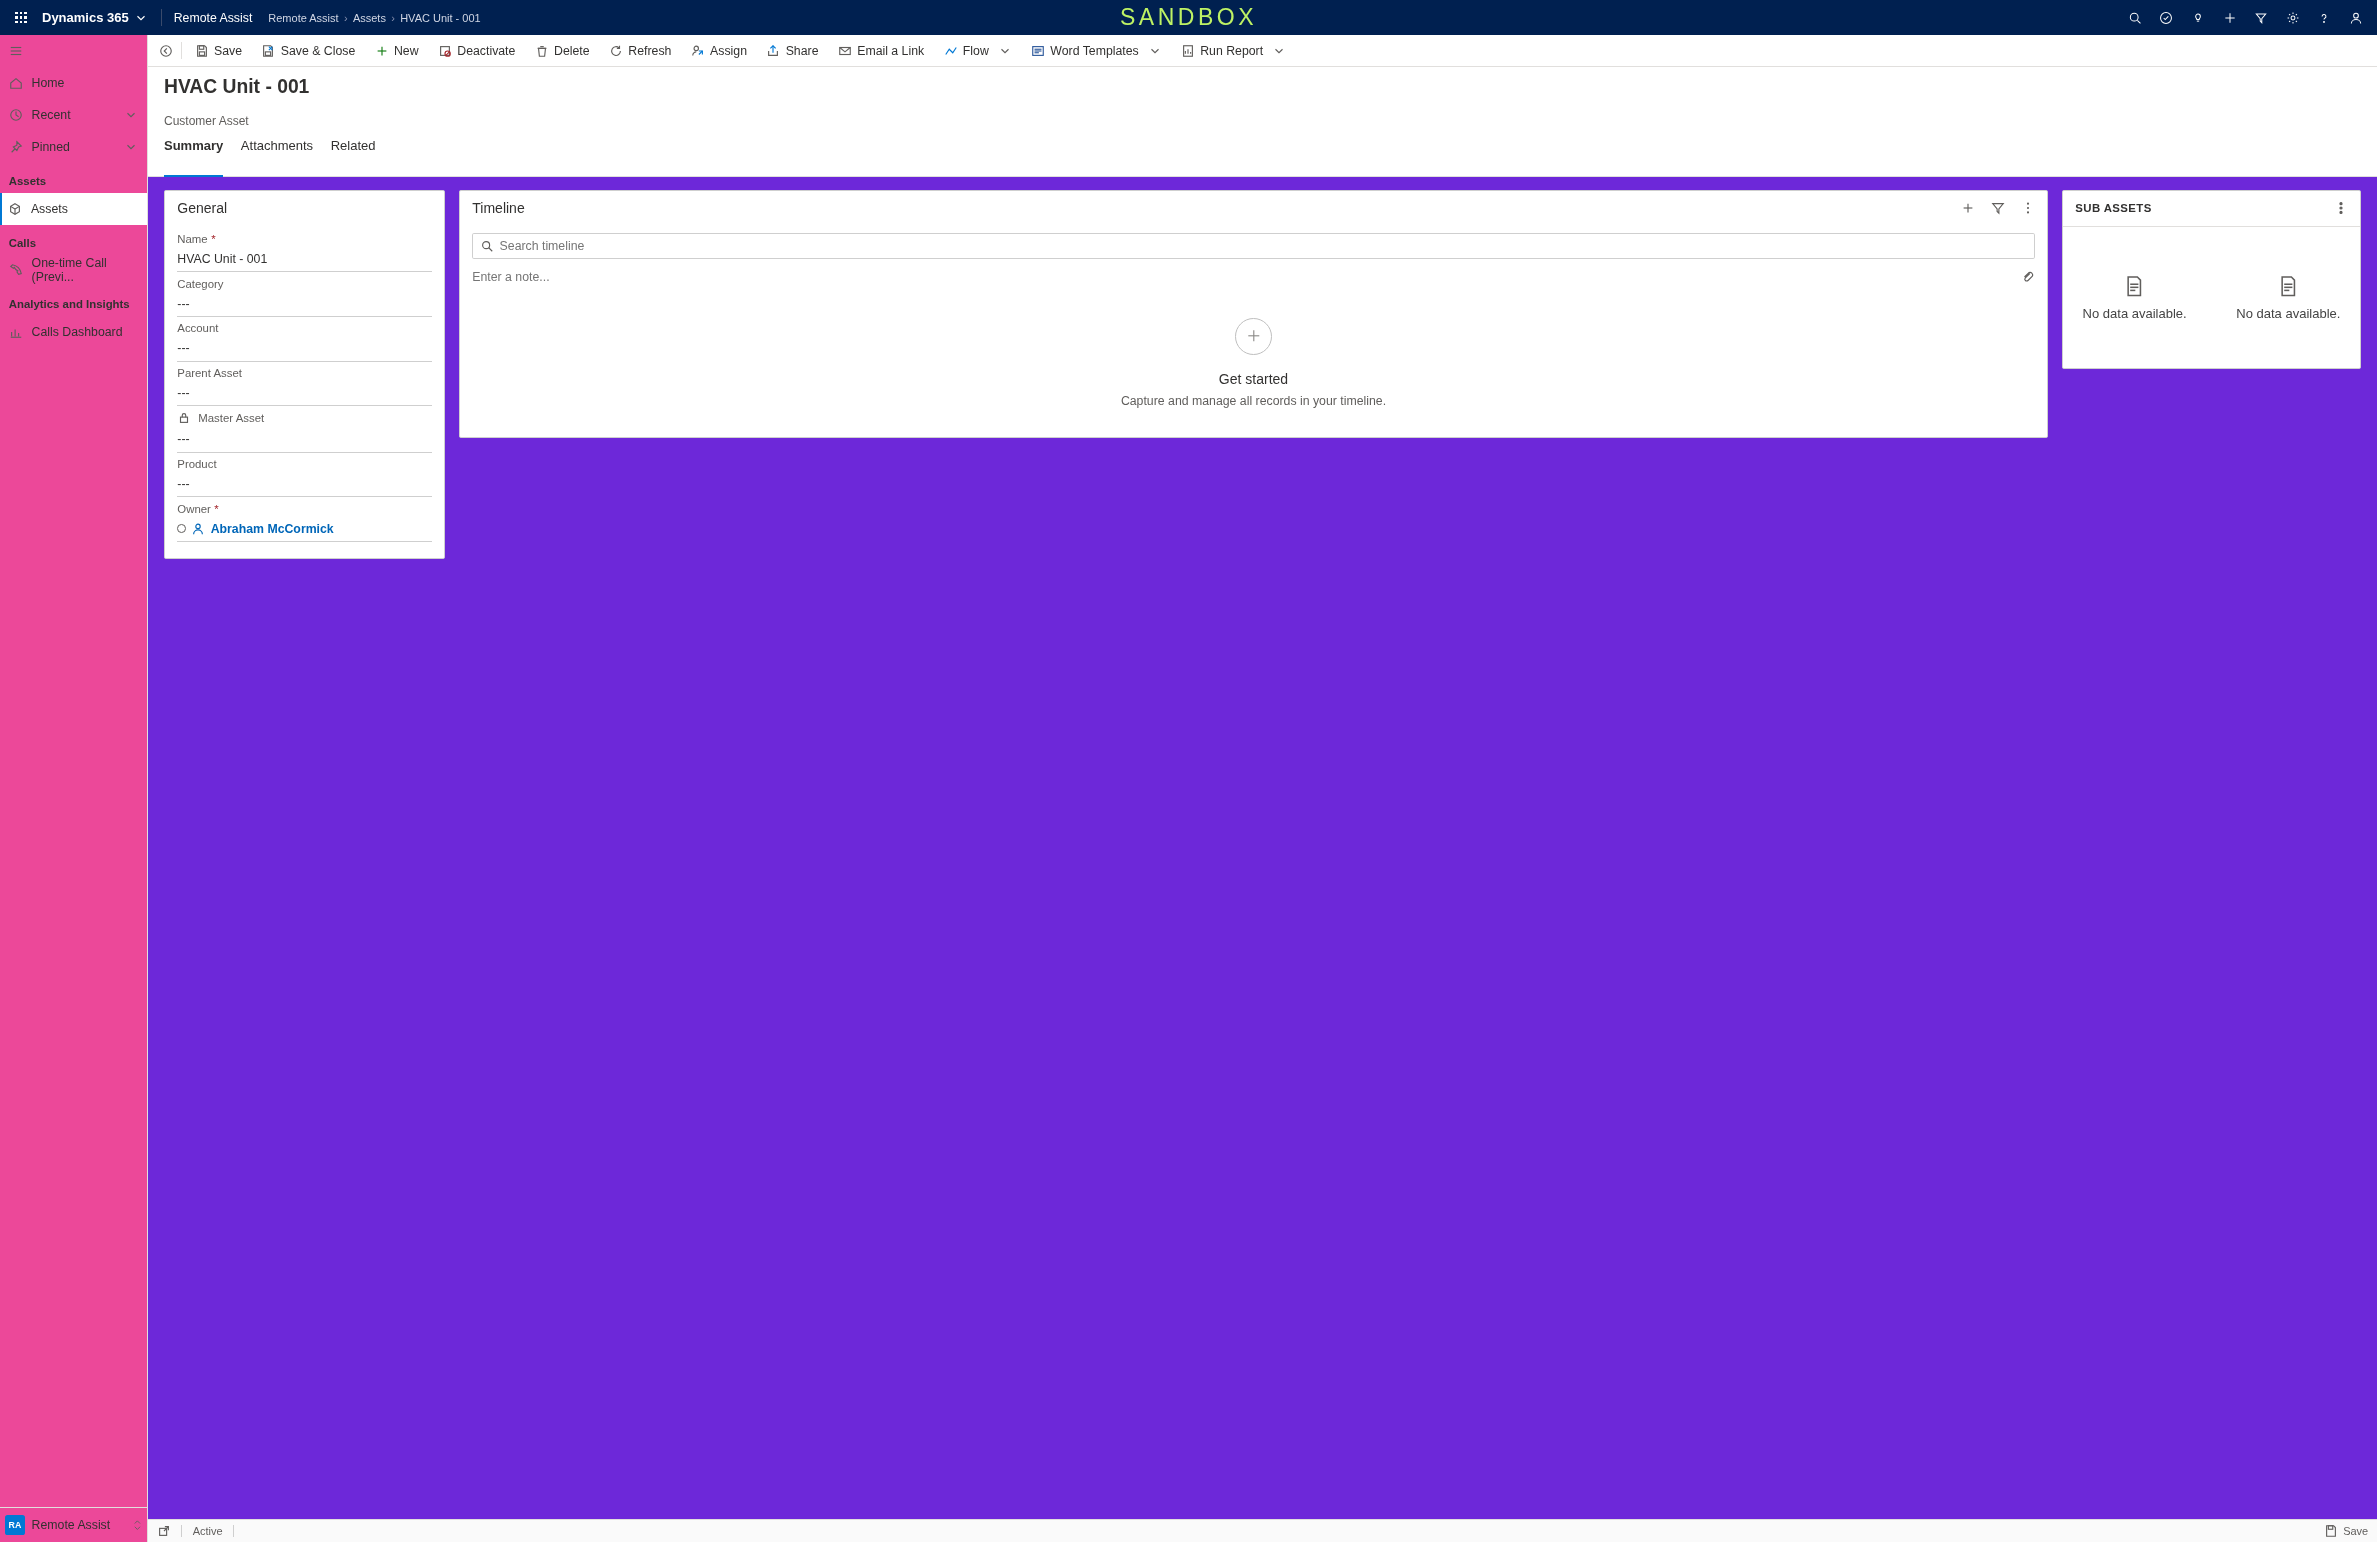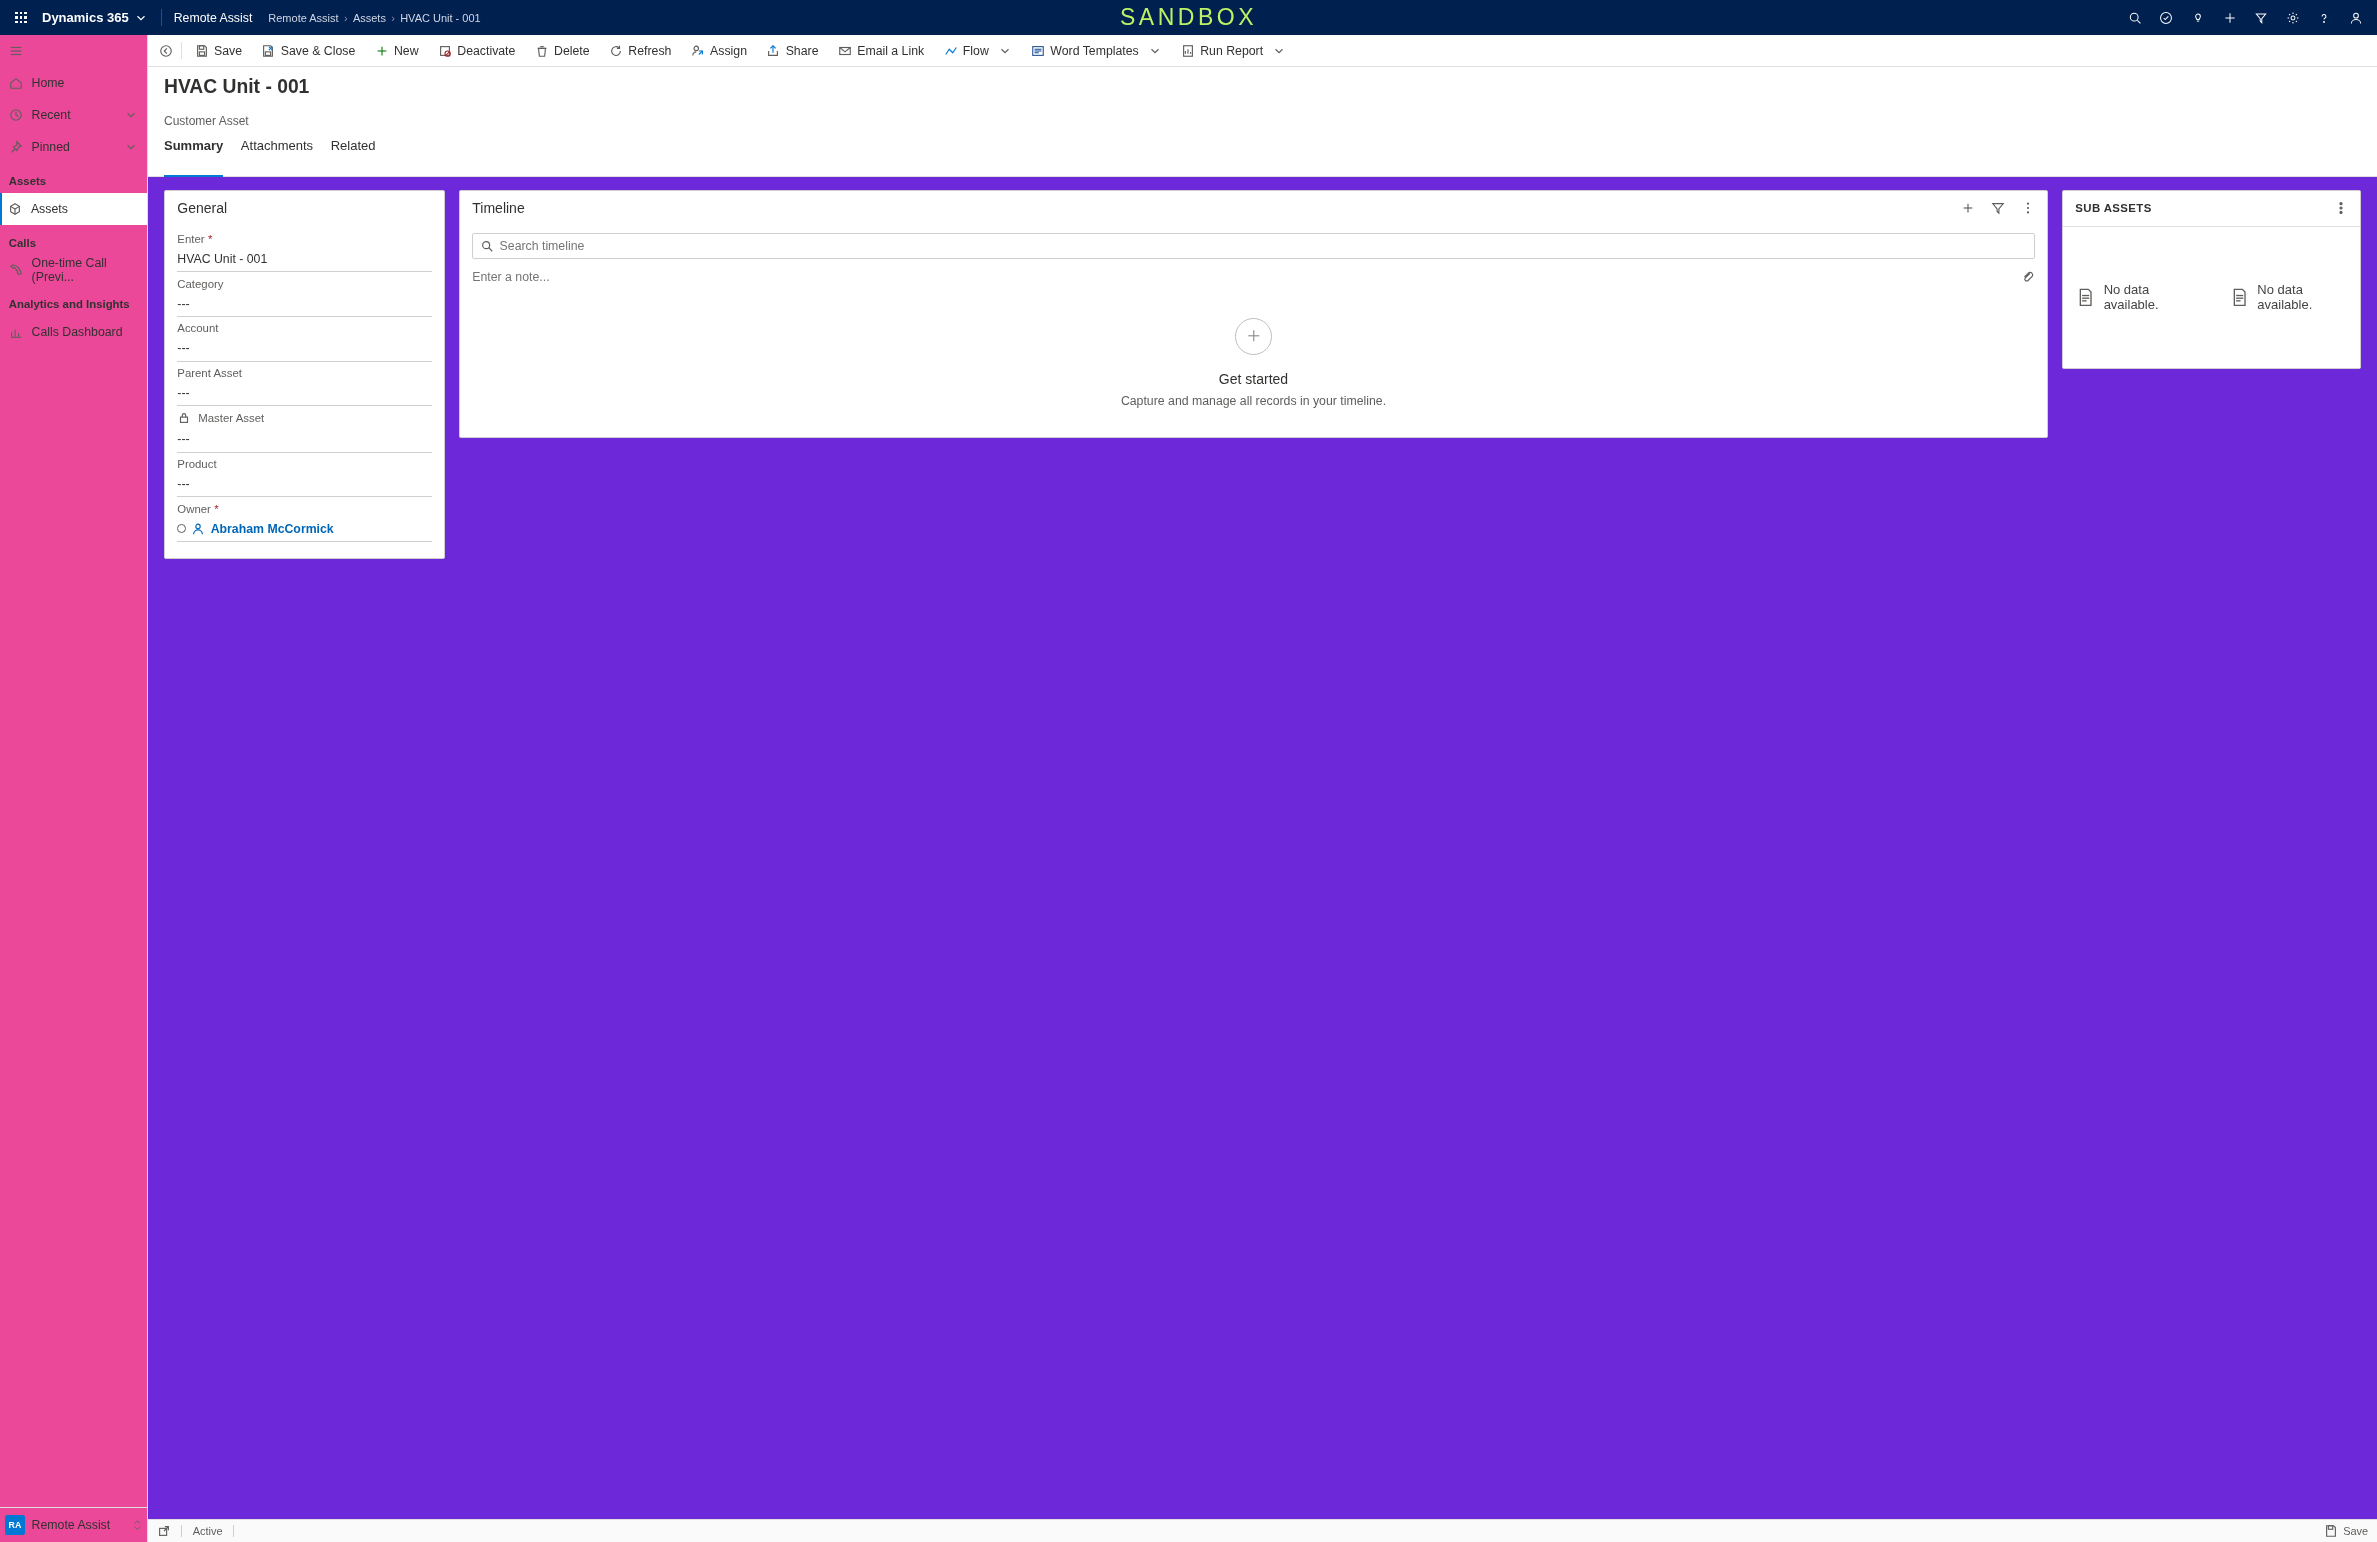--- a/index.html
+++ b/index.html
@@ -78,21 +78,21 @@
   .timeline-search { border:0.9px solid #cfcfcf; border-radius:1.8px; height:26px; display:flex; align-items:center; padding:0 7px; gap:5.3px; margin-bottom:7px;}
   .timeline-search input { border:none; outline:none; flex:1; font-size:12.3px; background:transparent;}
   .note-row { display:flex; align-items:center; border-bottom:0.9px solid transparent; color:#605e5c; padding:3.5px 0 7px 0;}
   .note-row input { border:none; outline:none; flex:1; font-size:12.3px; background:transparent; color:#605e5c;}
   .timeline-empty { display:flex; flex-direction:column; align-items:center; padding:26px 8.8px 17.6px 8.8px; text-align:center;}
   .timeline-empty .plus-circle { width:37px; height:37px; border:0.9px solid #bfbfbf; border-radius:50%; display:flex; align-items:center; justify-content:center; color:#8a8886; margin-bottom:16px;}
   .timeline-empty .title { font-size:14px; margin-bottom:7px;}
   .timeline-empty .desc { font-size:12.3px; color:#605e5c;}
   .card.timeline .card-body { padding:8.8px 12.3px 12.3px 12.3px;}
   .card.subassets .card-body { padding:16px 12.3px; display:flex; flex-direction:column; align-items:center; gap:21px; min-height: 141px;}
-  .card.subassets .line { display:flex; flex-direction:row; align-items:center; gap:7px; color:#605e5c;}
+  .card.subassets .line { display:flex; flex-direction:column; align-items:center; gap:7px; color:#605e5c;}
   .card.subassets .card-header { border-bottom:0.9px solid #e1dfdd; padding:10.5px 12.3px; font-weight:600; font-size:11.4px;}
   .grid3 .card.subassets .card-body { flex-direction:row; justify-content:space-around; gap:35px;}
   .card.subassets .nodata { font-size:13px; color:#444;}
   .card.subassets svg {stroke:#605e5c;}
 
   
   .statusbar { height:23px; border-top:0.9px solid #e1dfdd; display:flex; align-items:center; padding:0 8.8px; font-size:11px; color:#605e5c; background:#fafafa;}
   .statusbar .sep { width:0.9px; height:12.3px; background:#cfcfcf; margin:0 10.5px;}
   .statusbar .right { margin-left:auto; display:flex; align-items:center; gap:5.3px; cursor:pointer;}
 
@@ -442,21 +442,21 @@
   </div>
 
   <div class="content">
     <div class="grid3">
 
       <div class="card">
         <div class="card-header">General</div>
         <div class="card-body">
           <div class="field">
             <div class="label">
-                  <span>Enter</span>
+                  <span>Name</span>
                   <span class="req">*</span>
                 </div>
             <div class="value">HVAC Unit - 001</div>
           </div>
           <div class="field">
             <div class="label">
                   <span>Category</span>
                 </div>
             <div class="value">---</div>
           </div>

